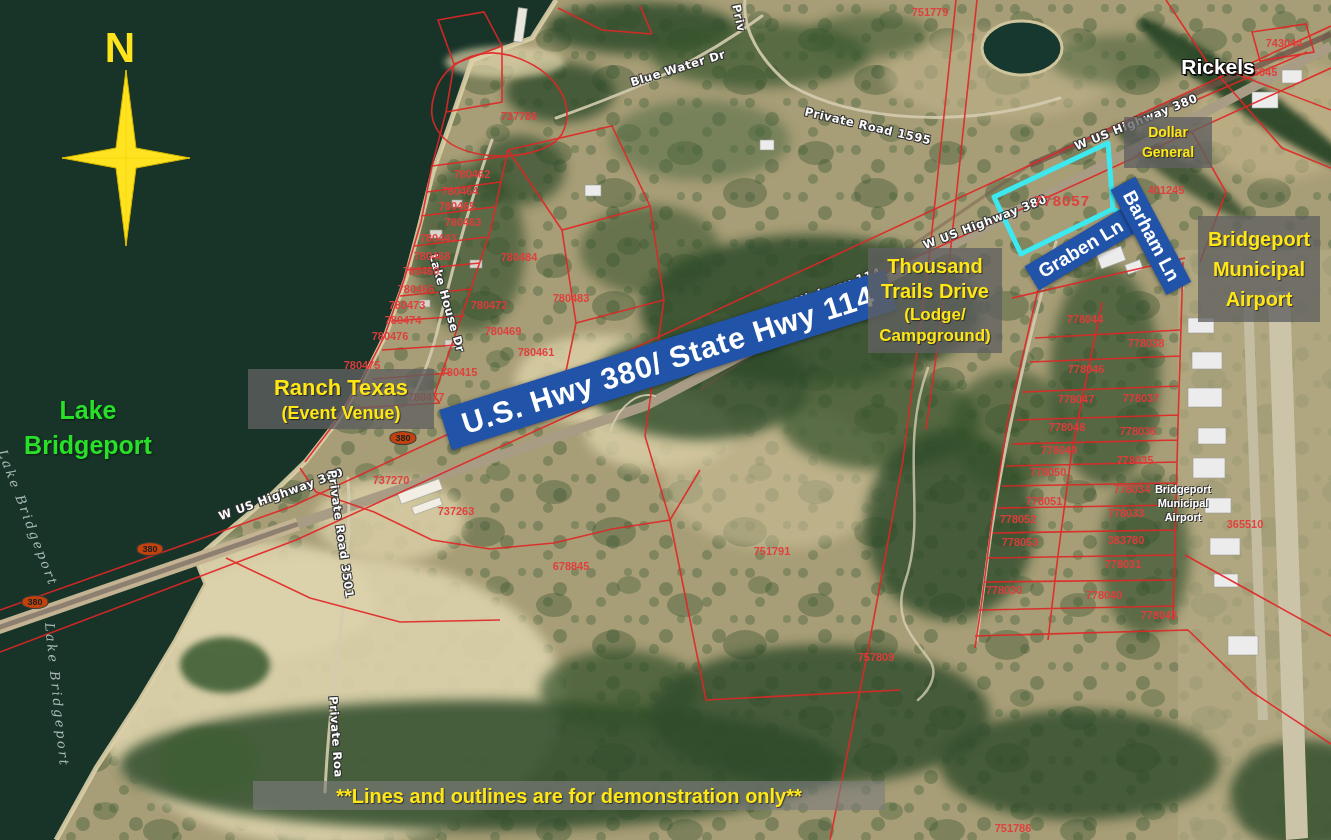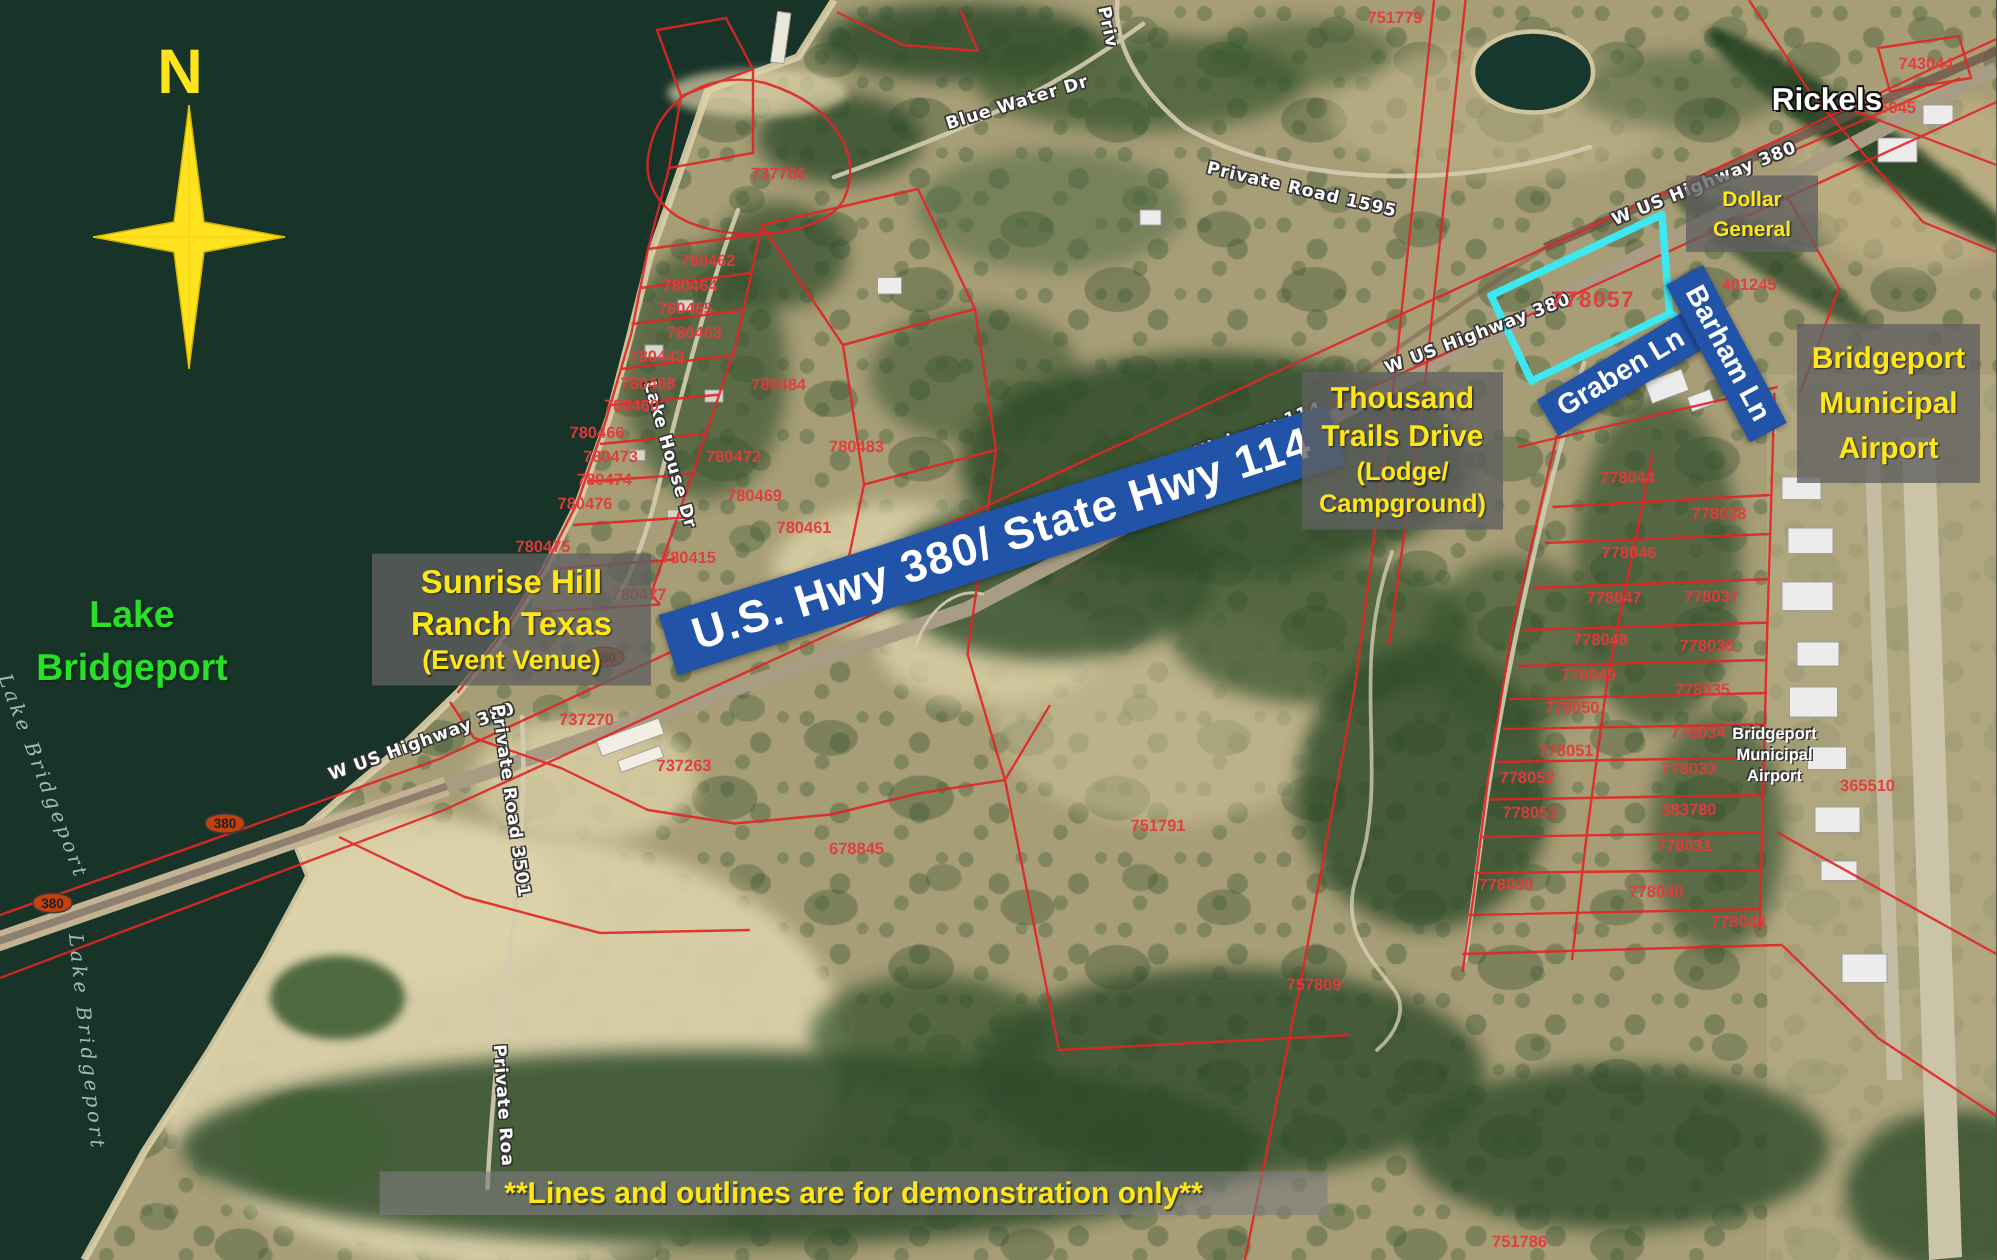--- a/index.html
+++ b/index.html
@@ -231,21 +231,21 @@
       <span class="parcel" style="left: 1259px; top: 72px;">745045</span>
       <span class="parcel" style="left: 1166px; top: 190px;">401245</span>
       <span class="parcel big" style="left: 1062px; top: 200px;">778057</span>
       <span class="parcel" style="left: 472px; top: 174px;">780462</span>
       <span class="parcel" style="left: 460px; top: 191px;">780464</span>
       <span class="parcel" style="left: 457px; top: 206px;">780465</span>
       <span class="parcel" style="left: 463px; top: 222px;">780463</span>
       <span class="parcel" style="left: 438px; top: 238px;">780443</span>
       <span class="parcel" style="left: 432px; top: 256px;">780468</span>
       <span class="parcel" style="left: 421px; top: 271px;">780460</span>
-      <span class="parcel" style="left: 398px; top: 289px;">780466</span>
+      <span class="parcel" style="left: 416px; top: 289px;">780466</span>
       <span class="parcel" style="left: 407px; top: 305px;">780473</span>
       <span class="parcel" style="left: 403px; top: 320px;">780474</span>
       <span class="parcel" style="left: 390px; top: 336px;">780476</span>
       <span class="parcel" style="left: 362px; top: 365px;">780475</span>
       <span class="parcel" style="left: 426px; top: 397px;">780477</span>
       <span class="parcel" style="left: 459px; top: 372px;">780415</span>
       <span class="parcel" style="left: 489px; top: 305px;">780472</span>
       <span class="parcel" style="left: 503px; top: 331px;">780469</span>
       <span class="parcel" style="left: 519px; top: 257px;">780484</span>
       <span class="parcel" style="left: 571px; top: 298px;">780483</span>
@@ -305,19 +305,18 @@
     <div>Trails Drive</div>
     <div class="sub">(Lodge/</div>
     <div class="sub">Campground)</div>
   </div>
   <div class="callout" id="co-airport">
     <div>Bridgeport</div>
     <div>Municipal</div>
     <div>Airport</div>
   </div>
   <div class="callout" id="co-sunrise">
-    <div>Sunrise Hill</div>
     <div>Ranch Texas</div>
     <div class="sub">(Event Venue)</div>
   </div>
   <div class="callout" id="disclaimer">**Lines and outlines are for demonstration only**</div>
 
 </div>
 
 </body></html>

